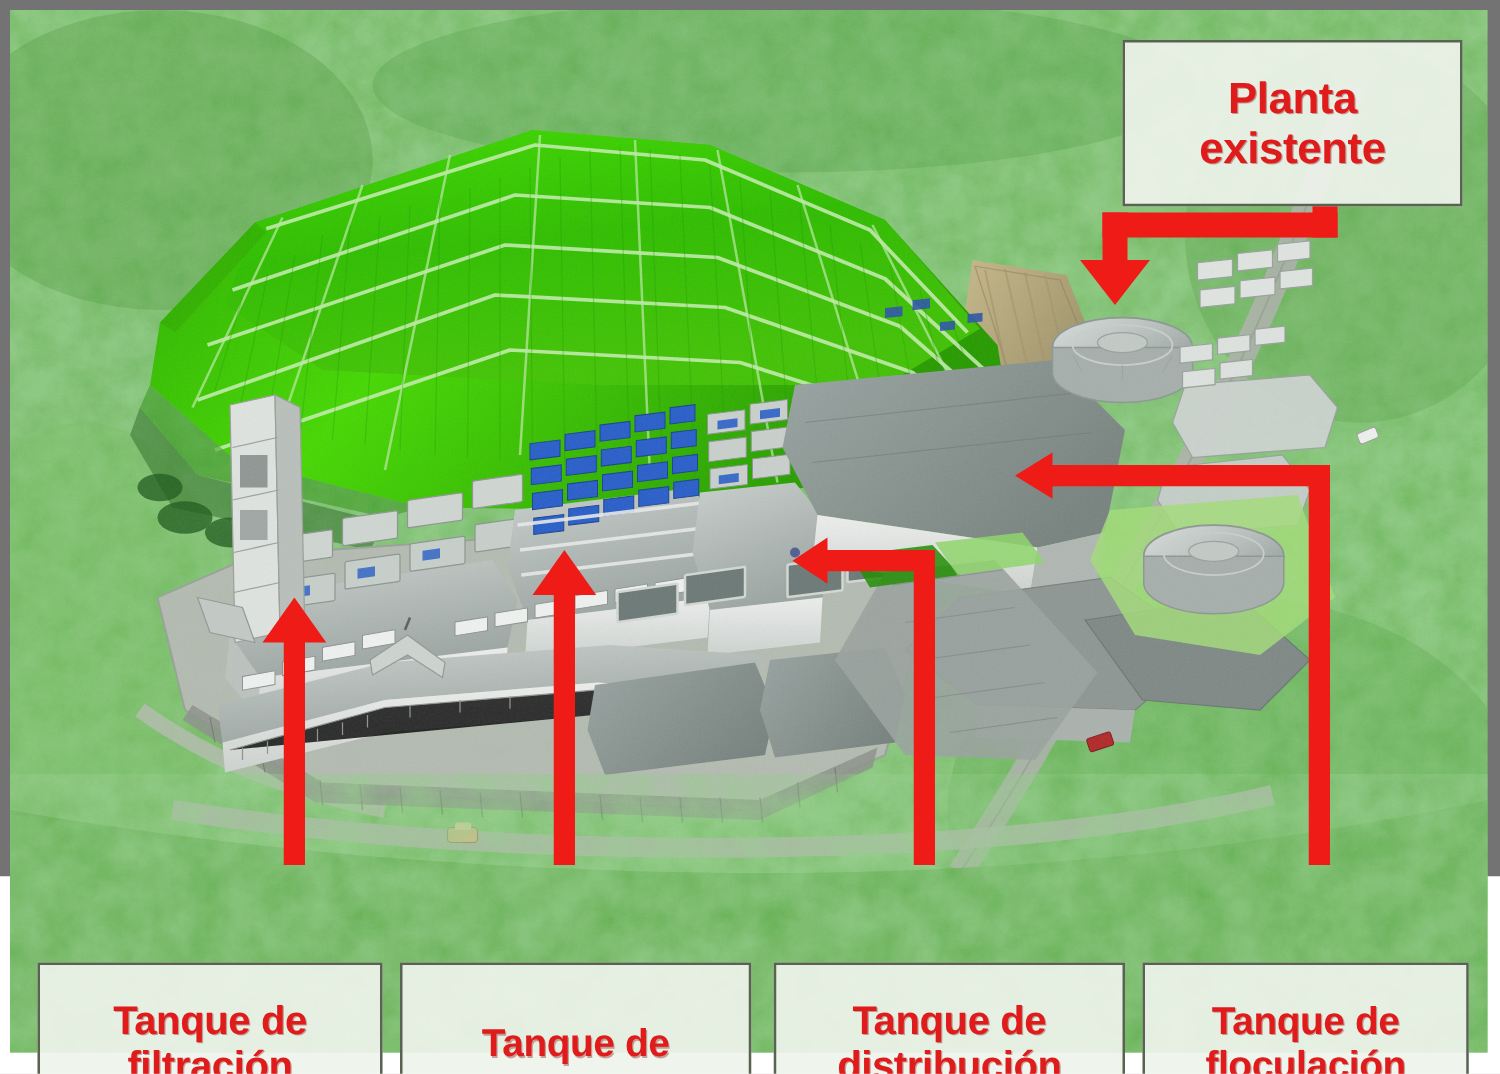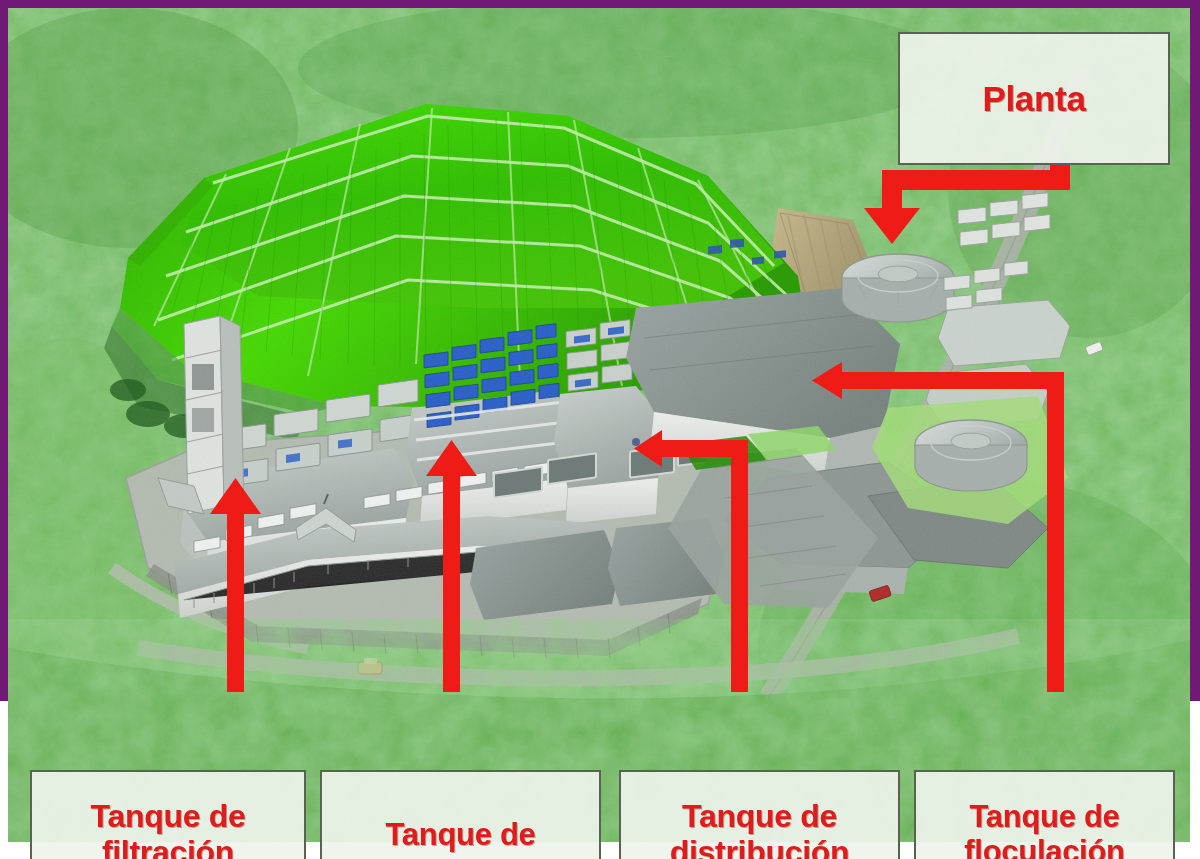--- a/index.html
+++ b/index.html
@@ -10,21 +10,21 @@
   body {
     width: 1200px;
     height: 859px;
     font-family: "Liberation Sans", sans-serif;
     overflow: hidden;
   }
   #stage {
     position: relative;
     width: 1200px;
     height: 701px;
-    background: #701a75;
+    background: #737373;
   }
   
   #scene {
     position: absolute;
     left: 8px;
     top: 8px;
     width: 1182px;
     height: 834px;
   }
   #scene svg {
@@ -554,20 +554,21 @@
           <rect x="1047" y="372" width="17" height="320"></rect>
           <rect x="840" y="372" width="224" height="17"></rect>
           <polygon points="842,362 842,399 812,380.5 "></polygon>
         </g>
       </g>
     </svg>
   </div>
 
   <div class="callout" id="callout-planta">
     <span class="ln">Planta</span>
+    <span class="ln">existente</span>
   </div>
 
   <div class="callout bottom-callout" id="callout-filtracion">
     <span class="ln">Tanque de</span>
     <span class="ln">filtración</span>
   </div>
 
   <div class="callout bottom-callout" id="callout-sedimentacion">
     <span class="ln">Tanque de</span>
   </div>

